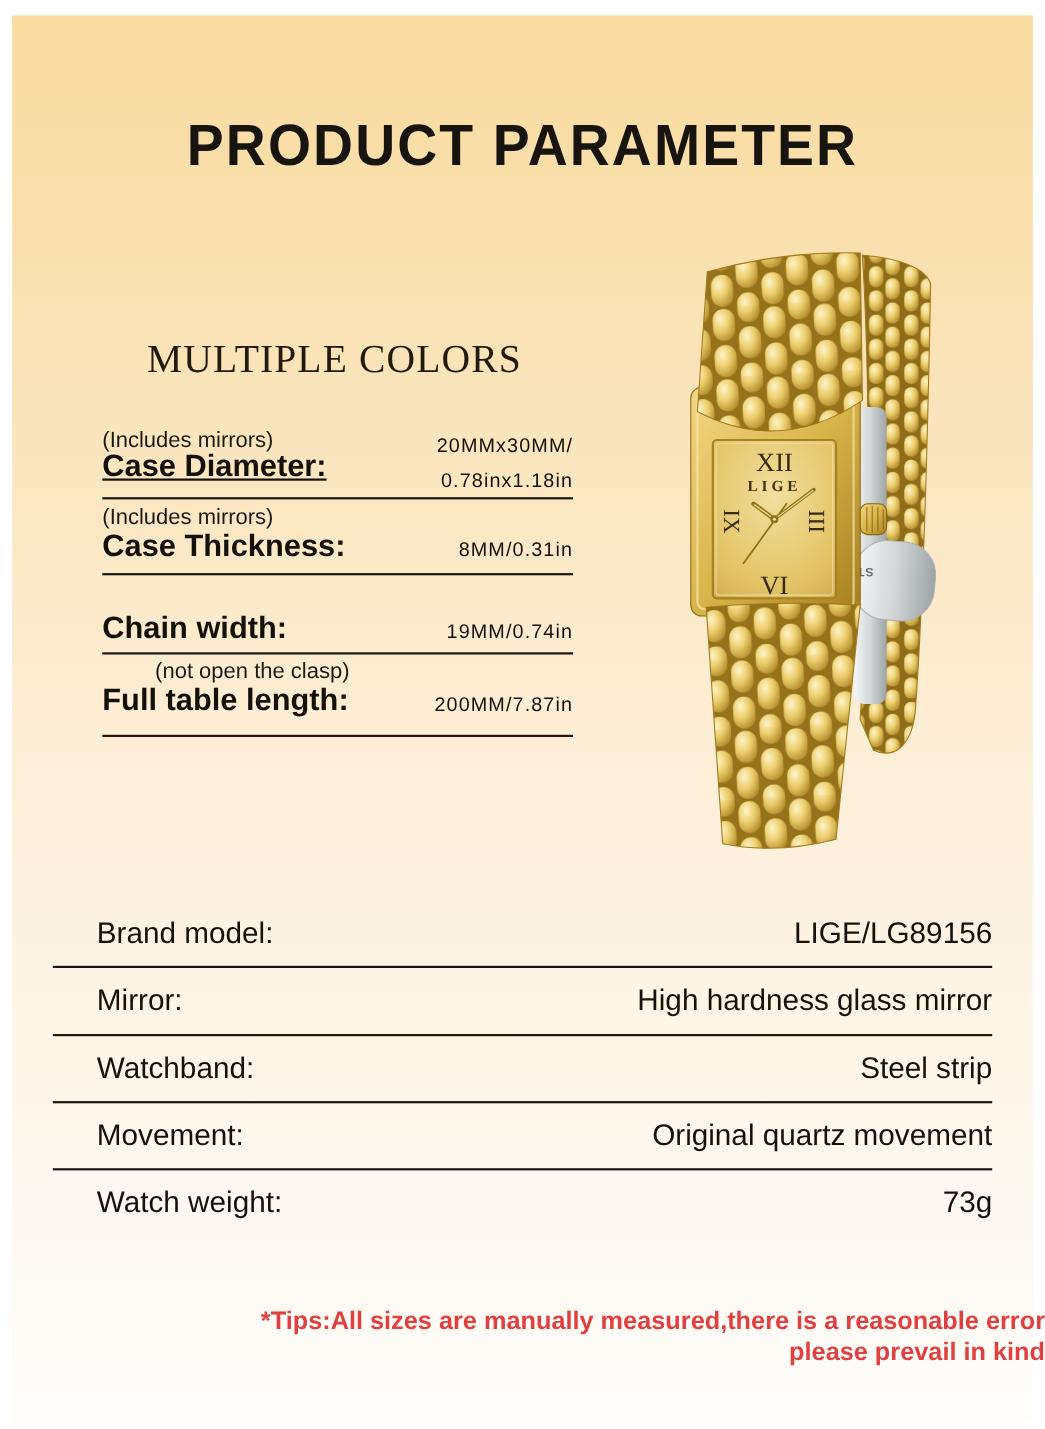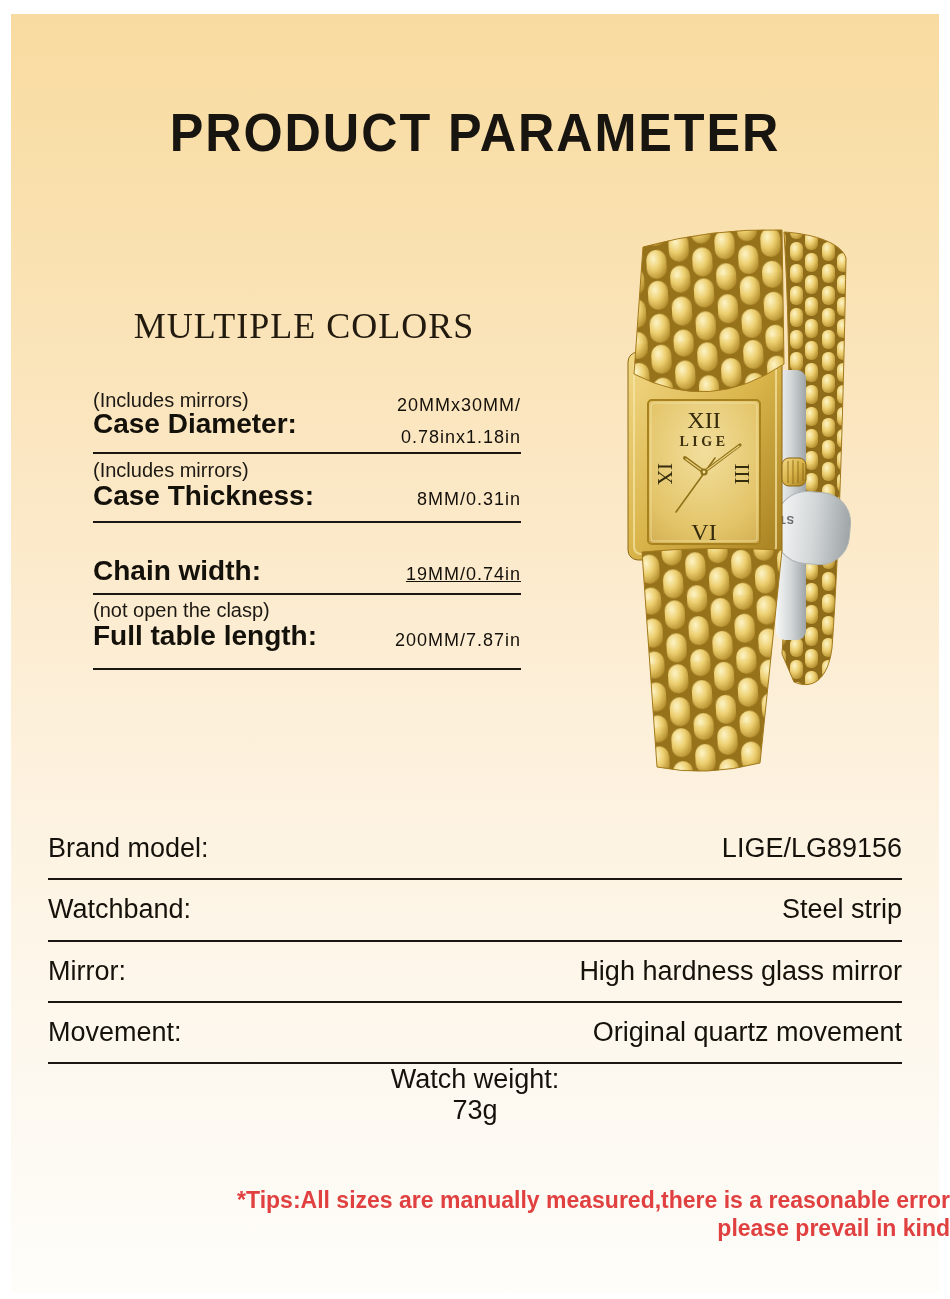--- a/index.html
+++ b/index.html
@@ -23,32 +23,32 @@
     position:absolute;left:88px;top:305px;width:432px;text-align:center;
     font-family:"Liberation Serif",serif;font-size:36px;letter-spacing:1px;
     color:#221a0e;white-space:nowrap;
   }
   .specs{position:absolute;left:93px;top:385px;width:428px;height:300px;}
   .specs *{position:absolute;}
   .s-note{font-size:20px;color:#1c1813;left:0;white-space:nowrap;}
   .s-label{font-size:28px;font-weight:700;color:#14100a;left:0;line-height:30px;white-space:nowrap;}
   .s-value{font-size:18px;color:#14100a;letter-spacing:1px;right:0;text-align:right;line-height:28px;white-space:nowrap;}
   .s-rule{left:0;width:428px;border-top:2px solid #1a1712;height:0;}
-  .n1{top:4px;} .l1{top:24px;} .v1a{top:6px;} .v1b{top:38px;} .r1{top:67px;}
+  .n1{top:4px;} .l1{top:24px;text-decoration:underline;} .v1a{top:6px;} .v1b{top:38px;} .r1{top:67px;}
   .n2{top:74px;} .l2{top:96px;} .v2{top:100px;} .r2{top:136px;}
-  .l3{top:171px;} .v3{top:175px;text-decoration:underline;} .r3{top:208px;}
-  .n4{top:214px;} .l4{top:236px;} .v4{top:241px;} .r4{top:283px;}
+  .l3{top:171px;} .v3{top:175px;} .r3{top:208px;}
+  .n4{top:214px;margin-left:48px;} .l4{top:236px;} .v4{top:241px;} .r4{top:283px;}
   .watch{position:absolute;left:596px;top:218px;width:260px;height:560px;}
   .dtable{position:absolute;left:48px;top:819px;width:854px;}
   .trow{
     height:59.3px;display:flex;align-items:center;justify-content:space-between;
     border-bottom:2px solid #1a1712;font-size:27px;color:#15110b;
   }
-  .trow:last-child{border-bottom:none;flex-direction:column;}
-  .trow .tl,.trow .tv{white-space:nowrap;}
+  .trow:last-child{border-bottom:none;}
+  .trow .tl,.trow .tv{white-space:nowrap;margin-left:40px;}
   .tips{
     position:absolute;left:0;top:1186px;width:950px;text-align:right;
     color:#e04040;font-weight:700;font-size:23px;line-height:28px;
   }
 </style>
 </head>
 <body>
 
 <div class="page">
   <div class="bg-panel"></div>
@@ -165,26 +165,26 @@
       <path d="M46,334 Q110,328 186,332 L164,545 Q110,559 61,549 Z" fill="url(#pWeave)" stroke="#a3791c" stroke-width="1"></path>
     </g>
   </svg>
 
   <div class="dtable">
     <div class="trow">
       <span class="tl">Brand model:</span>
       <span class="tv">LIGE/LG89156</span>
     </div>
     <div class="trow">
+      <span class="tl">Mirror:</span>
+      <span class="tv">High hardness glass mirror</span>
+    </div>
+    <div class="trow">
       <span class="tl">Watchband:</span>
       <span class="tv">Steel strip</span>
-    </div>
-    <div class="trow">
-      <span class="tl">Mirror:</span>
-      <span class="tv">High hardness glass mirror</span>
     </div>
     <div class="trow">
       <span class="tl">Movement:</span>
       <span class="tv">Original quartz movement</span>
     </div>
     <div class="trow">
       <span class="tl">Watch weight:</span>
       <span class="tv">73g</span>
     </div>
   </div>

